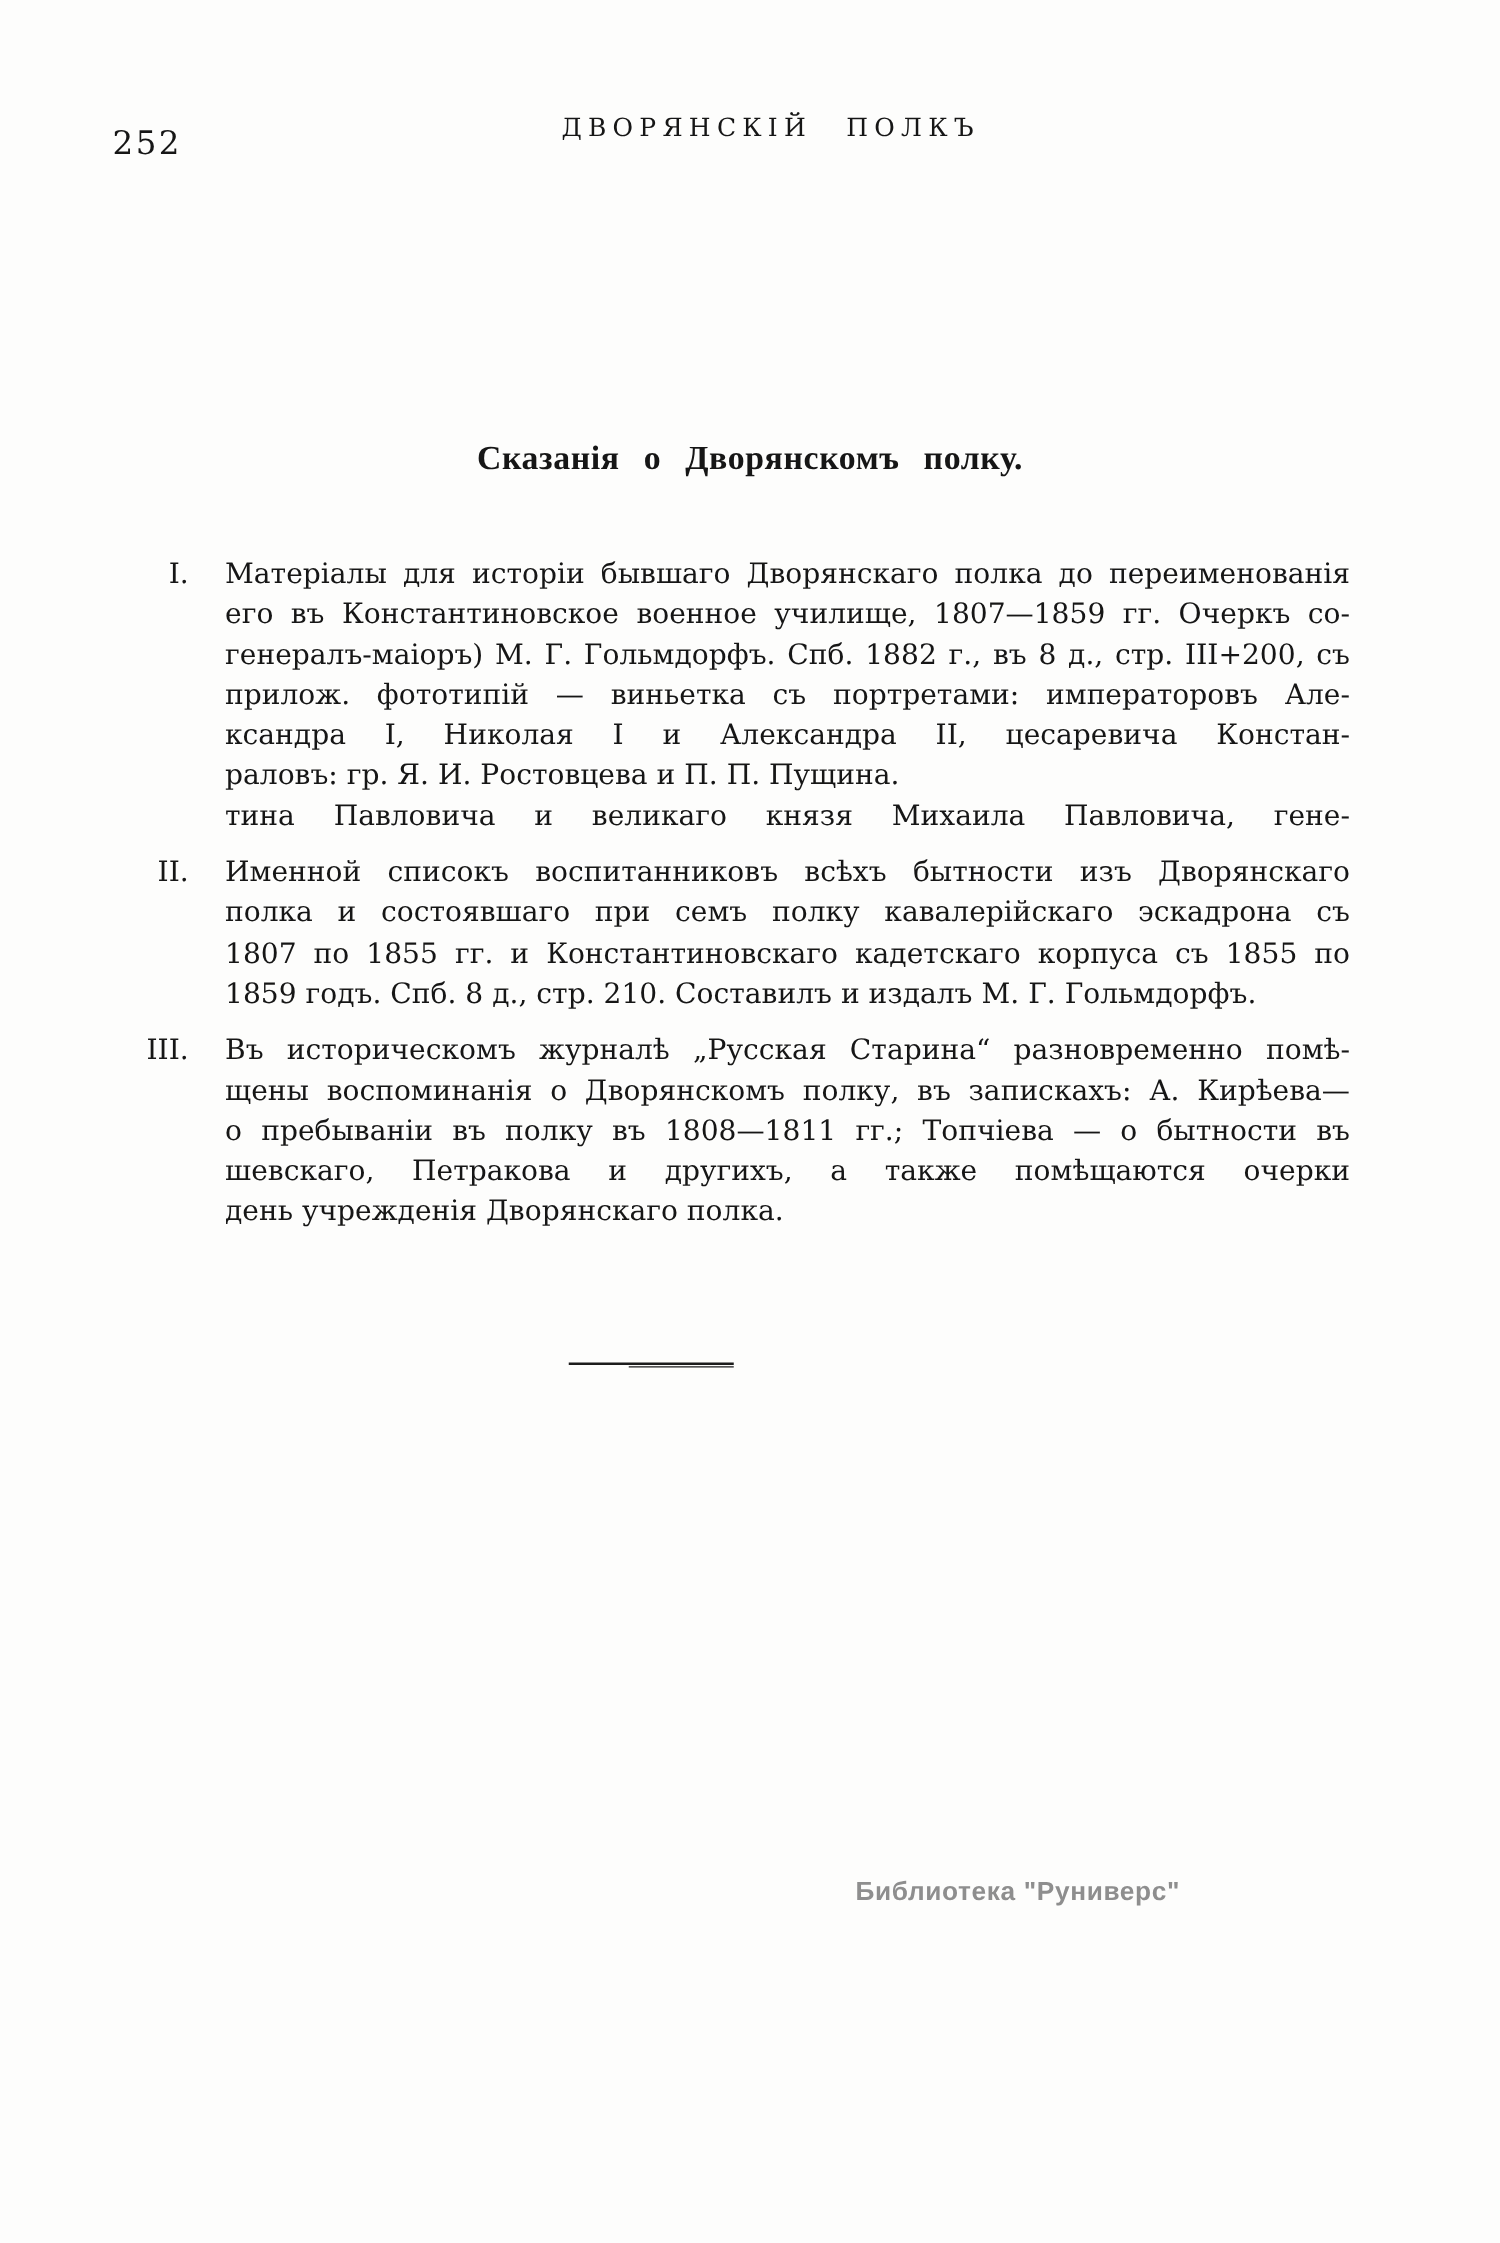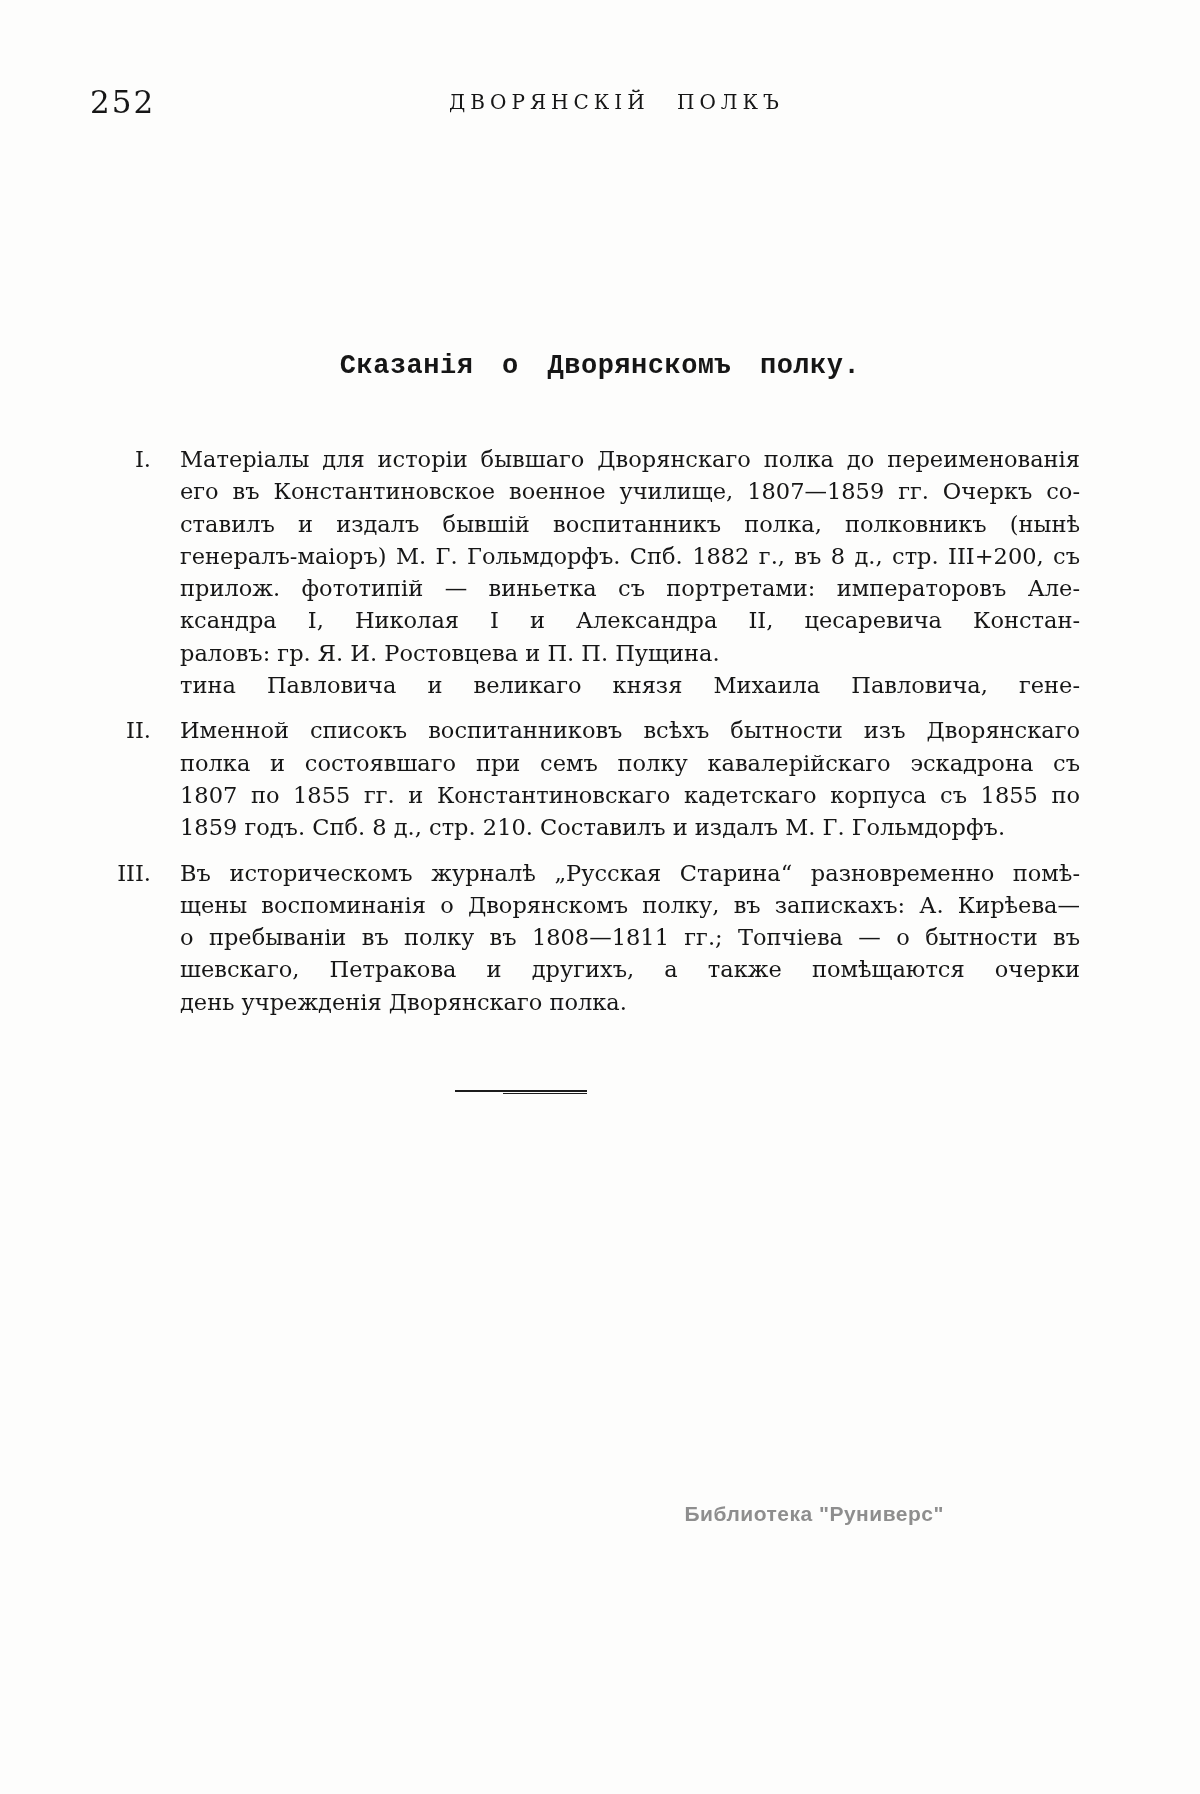--- a/index.html
+++ b/index.html
@@ -15,22 +15,22 @@
     background: #fdfdfc;
     color: #161616;
     font-family: "DejaVu Serif", serif;
     overflow: hidden;
   }
 
   
   .page-number {
     position: absolute;
     left: 90px;
-    top: 84px;
-    font-size: 31px;
+    top: 100px;
+    font-size: 26px;
     letter-spacing: 2px;
   }
   .running-header {
     position: absolute;
     left: 0;
     right: 0;
     top: 90px;
     text-align: center;
     font-size: 20px;
     letter-spacing: 5px;
@@ -40,21 +40,21 @@
   }
 
   
   .title {
     position: absolute;
     left: 0;
     right: 0;
     top: 351px;
     margin: 0;
     text-align: center;
-    font-family: Liberation Mono, monospace;
+    font-family: Liberation Serif, serif;
     font-weight: 700;
     font-size: 27px;
     letter-spacing: 0.5px;
     word-spacing: 12px;
   }
 
   
   .items {
     position: absolute;
     top: 443px;
@@ -128,21 +128,20 @@
   <div class="running-header">ДВОРЯНСКІЙ ПОЛКЪ</div>
 
   <h1 class="title">Сказанія о Дворянскомъ полку.</h1>
 
   <ol class="items">
 
     <li class="item">
       <span class="numeral">I.</span>
       <div class="line">Матеріалы для исторіи бывшаго Дворянскаго полка до переименованія</div>
       <div class="line">его въ Константиновское военное училище, 1807—1859 гг. Очеркъ со-</div>
-      <div class="line">ставилъ и издалъ бывшій воспитанникъ полка, полковникъ (нынѣ</div>
       <div class="line">генералъ-маіоръ) М. Г. Гольмдорфъ. Спб. 1882 г., въ 8 д., стр. III+200, съ</div>
       <div class="line">прилож. фототипій — виньетка съ портретами: императоровъ Але-</div>
       <div class="line">ксандра I, Николая I и Александра II, цесаревича Констан-</div>
       <div class="line last">раловъ: гр. Я. И. Ростовцева и П. П. Пущина.</div>
       <div class="line">тина Павловича и великаго князя Михаила Павловича, гене-</div>
     </li>
 
     <li class="item">
       <span class="numeral">II.</span>
       <div class="line">Именной списокъ воспитанниковъ всѣхъ бытности изъ Дворянскаго</div>

